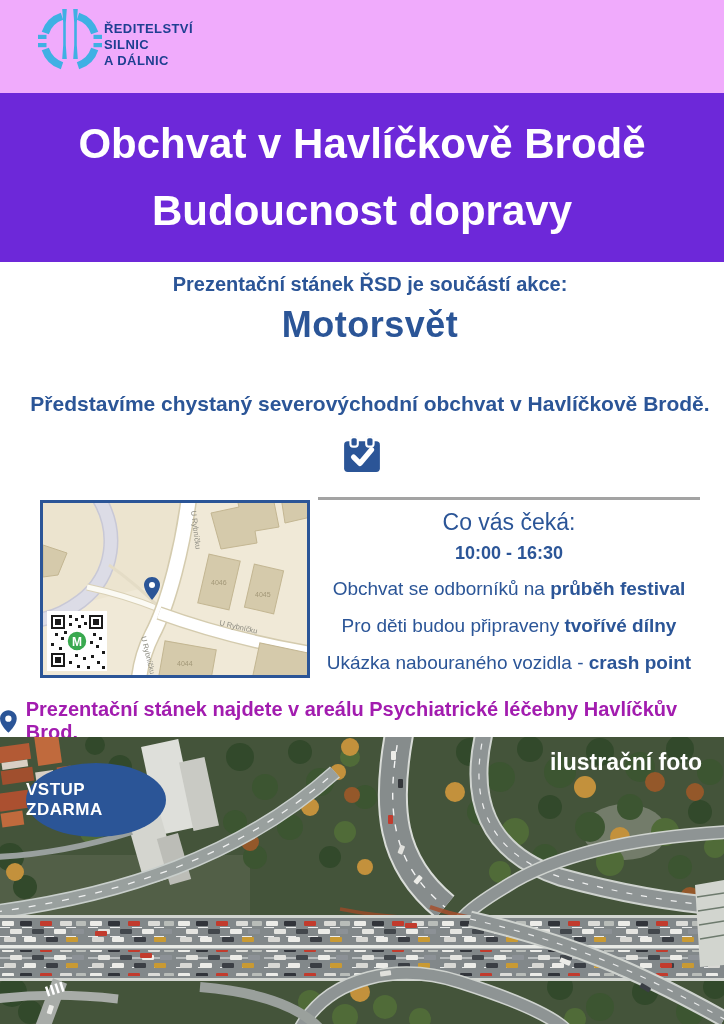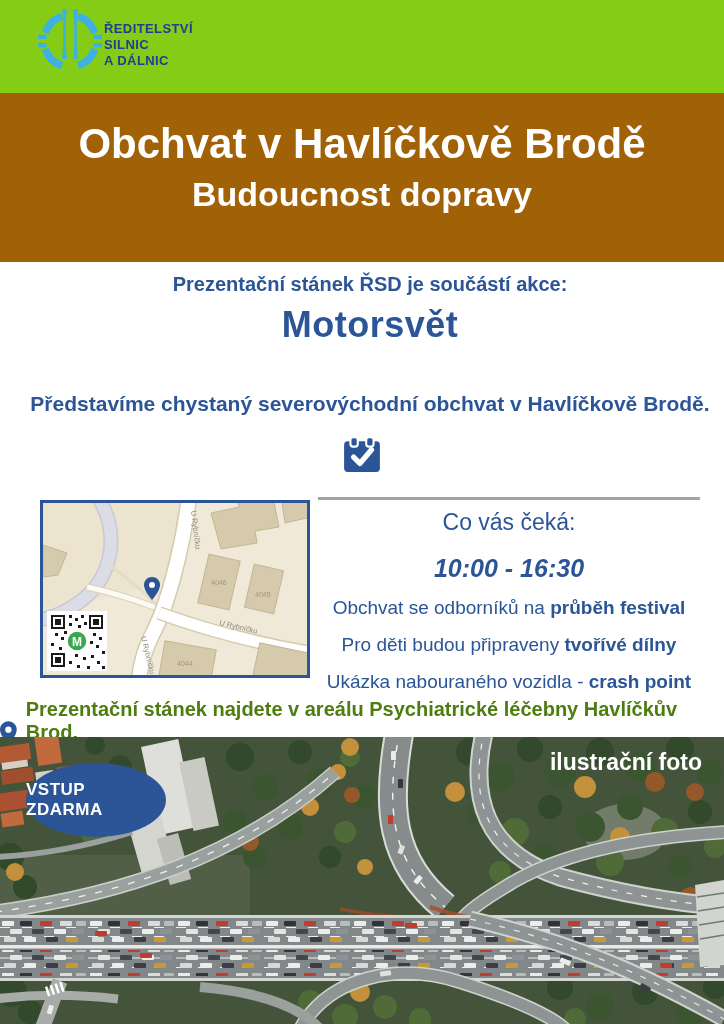--- a/index.html
+++ b/index.html
@@ -1,52 +1,52 @@
 <!DOCTYPE html>
 <html><head>
 <meta charset="utf-8">
 <style>
   html,body{margin:0;padding:0;background:#e8e8e8;}
   .page{position:relative;width:724px;height:1024px;background:#ffffff;overflow:hidden;
         font-family:"Liberation Sans",sans-serif;margin:0 auto;}
   
-  .brand{position:absolute;top:0;left:0;width:100%;height:93px;background:#84cc16;}
+  .brand{position:absolute;top:0;left:0;width:100%;height:93px;background:#f0abfc;}
   .brand-mark{position:absolute;left:38px;top:9px;}
   .brand-text{position:absolute;left:104px;top:21px;color:#1e3f91;font-weight:700;
               font-size:13px;line-height:16px;letter-spacing:.4px;}
   
-  .banner{position:absolute;top:93px;left:0;width:100%;height:169px;background:#a16207;
+  .banner{position:absolute;top:93px;left:0;width:100%;height:169px;background:#6d28d9;
           color:#fff;text-align:center;}
   .banner .l1{margin-top:26px;font-size:42px;font-weight:700;line-height:50px;}
-  .banner .l2{font-size:34px;font-weight:700;line-height:50px;}
+  .banner .l2{margin-top:17px;font-size:42px;font-weight:700;line-height:50px;}
   
   .center{position:absolute;left:8px;width:100%;text-align:center;color:#2b5597;}
   .kicker{top:273px;font-size:20px;font-weight:700;}
   .event-name{top:304px;font-size:36px;font-weight:700;letter-spacing:.5px;}
   .event-sub{top:346px;font-size:22px;font-weight:400;}
   .announce{top:392px;font-size:21px;font-weight:700;}
   .date-row{position:absolute;top:434px;left:0;width:100%;display:flex;justify-content:center;
             align-items:center;gap:10px;color:#2b5597;}
   .date-row .date-text{font-size:33px;font-weight:700;}
   
   .map-box{position:absolute;left:40px;top:500px;width:270px;height:178px;border:3px solid #2b5597;
            box-sizing:border-box;background:#f0e9d7;}
   .map-box svg.mapsvg{display:block;}
   .qr{position:absolute;left:4px;bottom:4px;width:60px;height:60px;}
   
   .agenda{position:absolute;left:318px;top:497px;width:382px;border-top:3px solid #a3a3a3;
           text-align:center;color:#2b5597;}
   .agenda-head{margin-top:9px;font-size:23px;font-weight:400;}
-  .agenda-hours{margin-top:18px;font-size:25px;font-weight:700;font-style:italic;}
+  .agenda-hours{margin-top:7px;font-size:18px;font-weight:700;}
   .agenda-item{font-size:19px;line-height:24px;margin-top:13px;}
   .agenda-item:first-of-type{margin-top:24px;}
   .agenda-item b{font-weight:700;}
   
   .loc-row{position:absolute;top:698px;left:0;width:100%;display:flex;justify-content:center;
-           align-items:flex-end;gap:9px;color:#4d7c0f;font-size:20px;font-weight:700;}
+           align-items:center;gap:9px;color:#a21caf;font-size:20px;font-weight:700;}
   
   .photo{position:absolute;top:737px;left:0;width:724px;height:287px;overflow:hidden;background:#44543a;}
   .badge{position:absolute;left:26px;top:26px;width:140px;height:74px;background:#2b5597;
          border-radius:50%;display:flex;align-items:center;justify-content:center;color:#fff;
          font-size:17px;font-weight:700;letter-spacing:.5px;}
   .caption{position:absolute;right:22px;top:12px;color:#fff;font-size:23px;font-weight:600;}
 </style>
 </head>
 <body>
 

